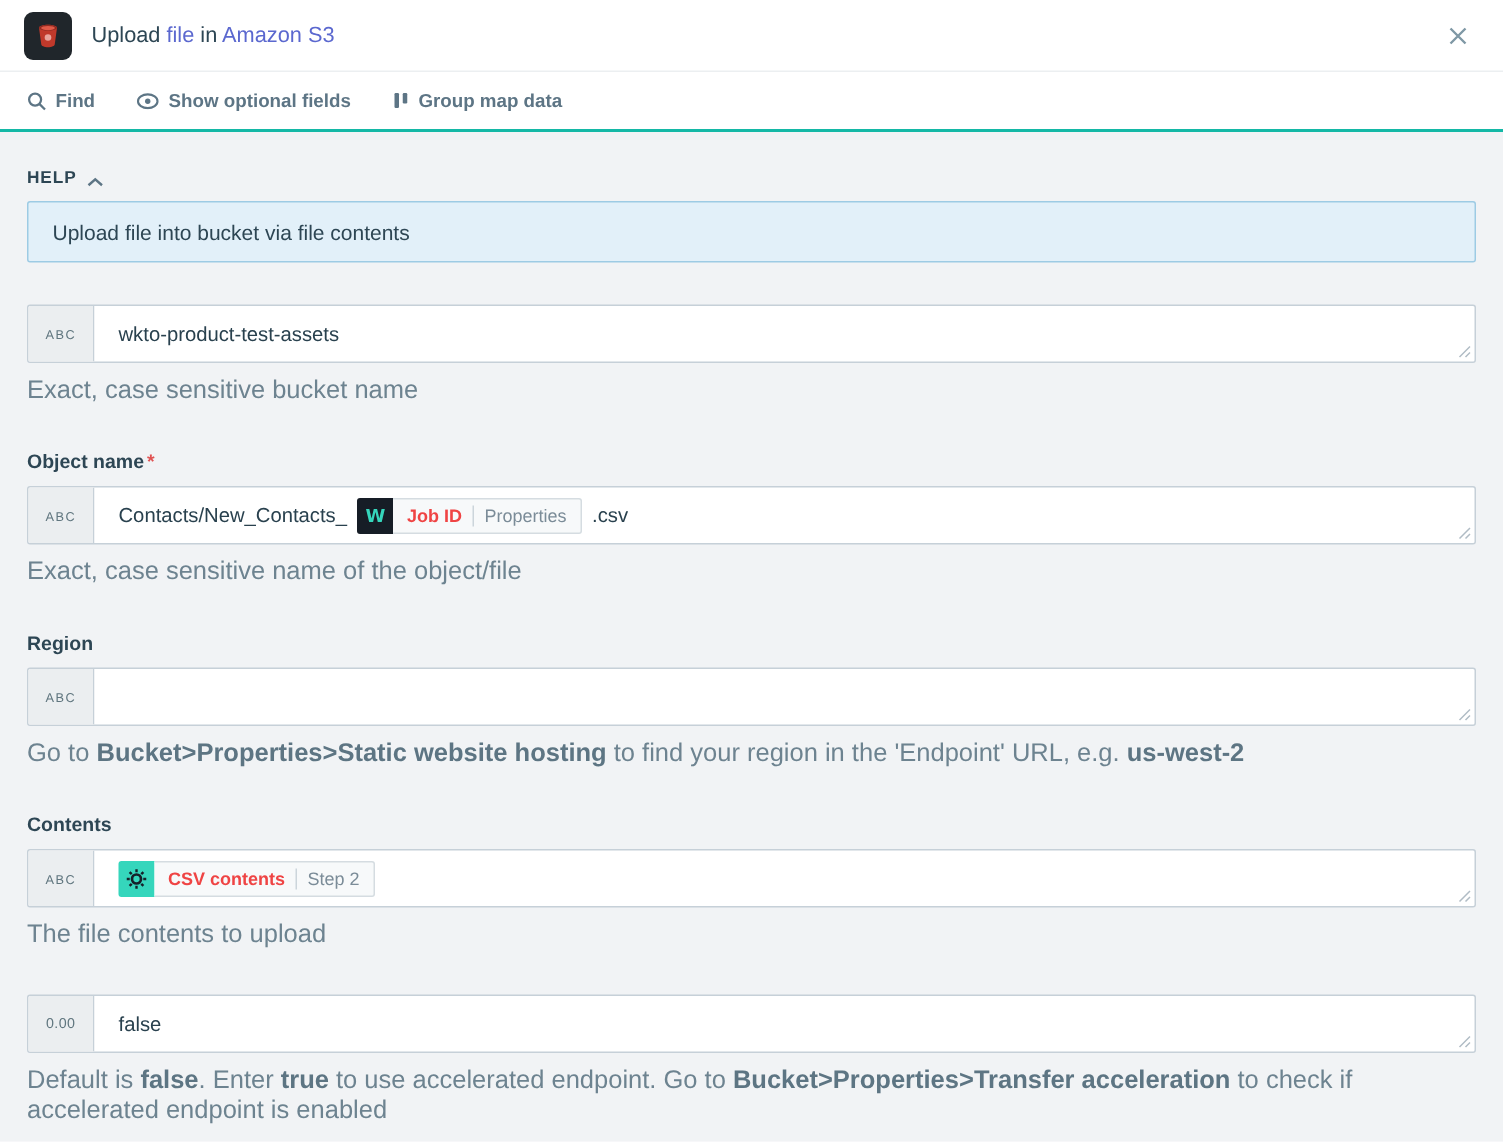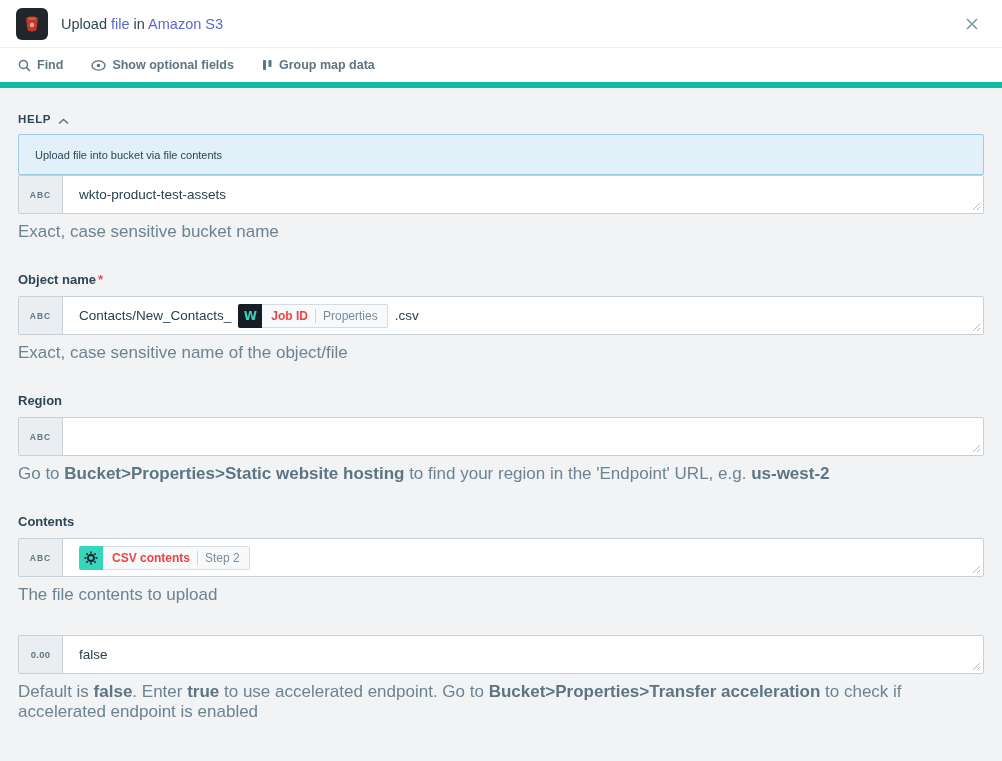--- a/index.html
+++ b/index.html
@@ -34,21 +34,21 @@
     display:flex; align-items:center; justify-content:center;
     cursor:pointer;
   }
 
   
   .toolbar {
     height:40px;
     display:flex; align-items:center; gap:28px;
     padding:0 18px;
     background:#ffffff;
-    border-bottom:6px solid #14b8a6;
+    border-bottom:2px solid #14b8a6;
   }
   .tool-btn {
     display:flex; align-items:center; gap:6px;
     font-size:12.5px; font-weight:700; color:#5d7585;
     cursor:pointer; white-space:nowrap;
   }
 
   
   .main {
     background:#f1f3f5;
@@ -64,41 +64,42 @@
     font-size:11.5px; font-weight:700; letter-spacing:.6px;
     color:#2d4654;
   }
   .help-box {
     height:41px;
     background:#e2f0f9;
     border:1px solid #9dcbe4;
     border-radius:2px;
     display:flex; align-items:center;
     padding:0 16px;
-    font-size:11px; color:#2d4654;
+    font-size:14px; color:#2d4654;
+    margin-bottom:28px;
   }
 
   .field { margin-bottom:30px; }
   .field-label-row { margin-bottom:9px; font-size:13px; font-weight:700; color:#2d4654; }
   .req { color:#e05252; margin-left:2px; font-weight:700; }
 
   .input-row {
     display:flex; align-items:stretch;
     height:39px;
     background:#ffffff;
     border:1px solid #c6d0d8;
     border-radius:2px;
     position:relative;
   }
   .type-prefix {
     width:44px; flex:none;
     background:#ebeef0;
     border-right:1px solid #c6d0d8;
     display:flex; align-items:center; justify-content:center;
-    font-size:8.5px; font-weight:700; letter-spacing:1px;
+    font-size:8.5px; font-weight:400; letter-spacing:1px;
     color:#60767f;
     border-radius:1px 0 0 1px;
   }
   .type-prefix.num { font-size:9.5px; letter-spacing:.3px; }
   .input-content {
     flex:1;
     display:flex; align-items:center; gap:7px;
     padding:0 16px;
     font-size:13.5px; color:#29414e;
     cursor:text;

